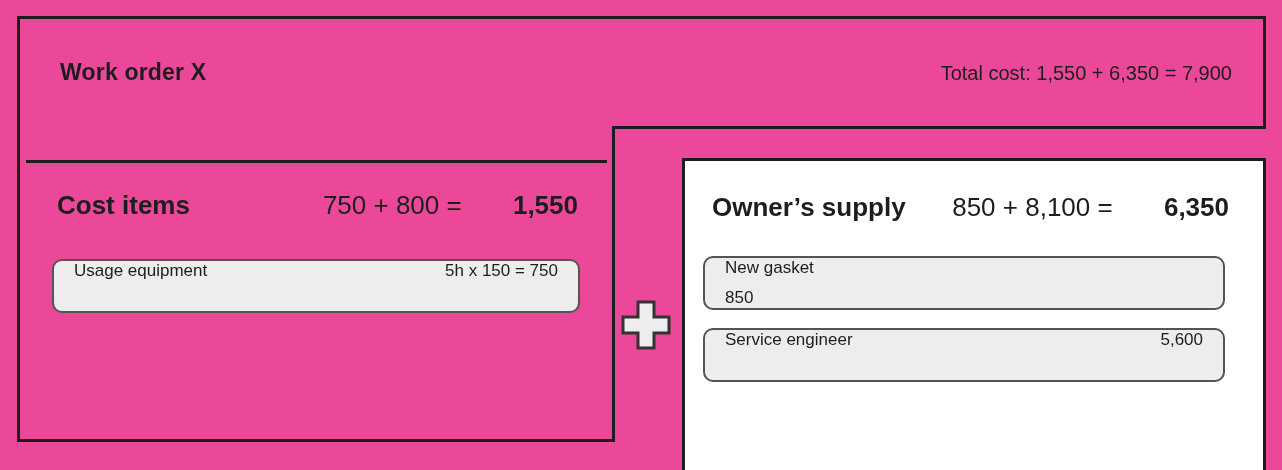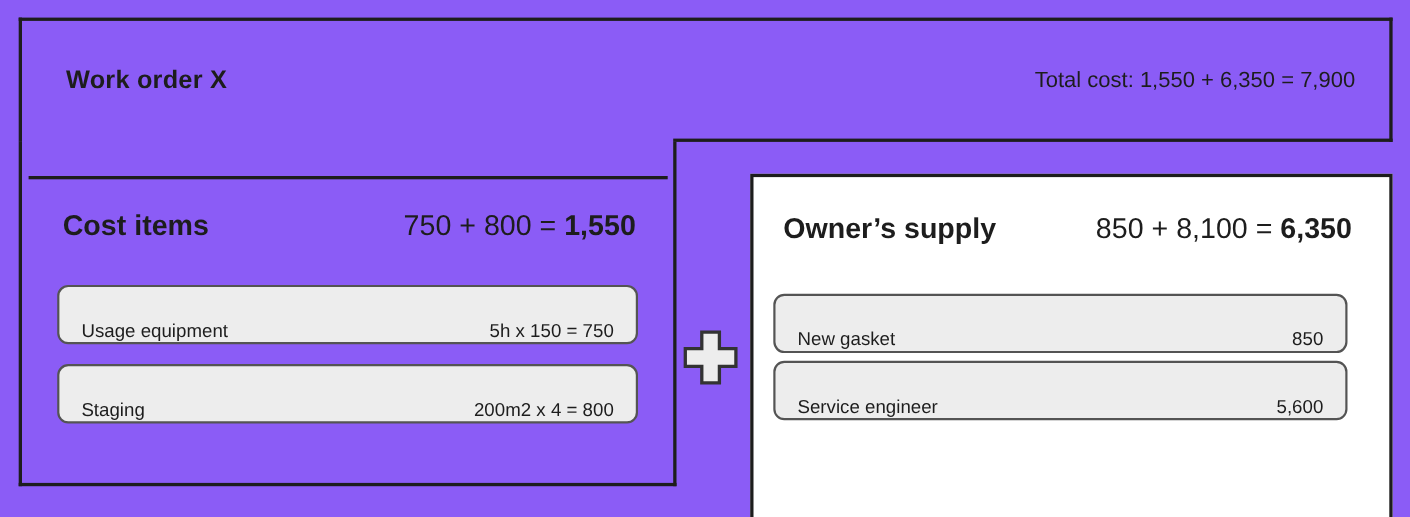--- a/index.html
+++ b/index.html
@@ -4,21 +4,21 @@
 <style>
   html, body {
     margin: 0;
     padding: 0;
     background: #ffffff;
   }
   .stage {
     position: relative;
     width: 1282px;
     height: 470px;
-    background: #8b5cf6;
+    background: #ec4899;
     font-family: "Liberation Sans", sans-serif;
     color: #1d1d1d;
     overflow: hidden;
   }
   
   .outer-top {
     position: absolute;
     left: 17px; top: 16px;
     width: 1249px; height: 113px;
     border: 3px solid #1d1d1d;
@@ -66,36 +66,36 @@
   }
   .panel-header {
     position: absolute;
     display: flex;
     justify-content: space-between;
     align-items: baseline;
     font-size: 26px;
     white-space: nowrap;
   }
   .panel-header .hdr { font-weight: 700; }
-  .panel-header .sum b { font-weight: 700; }
+  .panel-header .sum b { font-weight: 700; margin-left: 44px; }
   .header-left {
     left: 57px; top: 190px;
     width: 521px;
   }
   
   .item {
     position: absolute;
     height: 54px;
     box-sizing: border-box;
     border: 2px solid #545454;
     border-radius: 10px;
     background: #ededed;
     display: flex;
     justify-content: space-between;
-    align-items: flex-end;
+    align-items: flex-start;
     padding: 0 20px;
     font-size: 17px;
     white-space: nowrap;
   }
   .item-l1 { left: 52px; top: 259px; width: 528px; }
   .item-l2 { left: 52px; top: 331px; width: 528px; }
   
   .plus {
     position: absolute;
     left: 621px; top: 300px;
@@ -107,21 +107,21 @@
     left: 682px; top: 158px;
     width: 584px; height: 318px;
     border: 3px solid #1d1d1d;
     box-sizing: border-box;
     background: #ffffff;
   }
   .header-right {
     left: 27px; top: 31px;
     width: 517px;
   }
-  .item-r1 { left: 18px; top: 106px;  width: 522px; }
+  .item-r1 { left: 18px; top: 95px;  width: 522px; flex-direction: column; }
   .item-r2 { left: 18px; top: 167px; width: 522px; }
 </style>
 </head>
 <body>
 
 <div class="stage">
 
   <div class="outer-top"></div>
   <div class="outer-left"></div>
   <div class="outer-step"></div>
@@ -135,24 +135,20 @@
   <div class="panel-header header-left">
     <span class="hdr">Cost items</span>
     <span class="sum"><span>750 + 800 = </span><b>1,550</b></span>
   </div>
 
   <div class="item item-l1">
     <span class="item-label">Usage equipment</span>
     <span class="item-value">5h x 150 = 750</span>
   </div>
 
-  <div class="item item-l2">
-    <span class="item-label">Staging</span>
-    <span class="item-value">200m2 x 4 = 800</span>
-  </div>
 
   <svg class="plus" viewBox="0 0 50 50" aria-hidden="true">
     <polygon points="17,2 33,2 33,17 48,17 48,33 33,33 33,48 17,48 17,33 2,33 2,17 17,17" fill="#ededed" stroke="#333333" stroke-width="3" stroke-linejoin="miter"></polygon>
   </svg>
 
   <div class="right-box">
 
     <div class="panel-header header-right">
       <span class="hdr">Owner’s supply</span>
       <span class="sum"><span>850 + 8,100 = </span><b>6,350</b></span>

